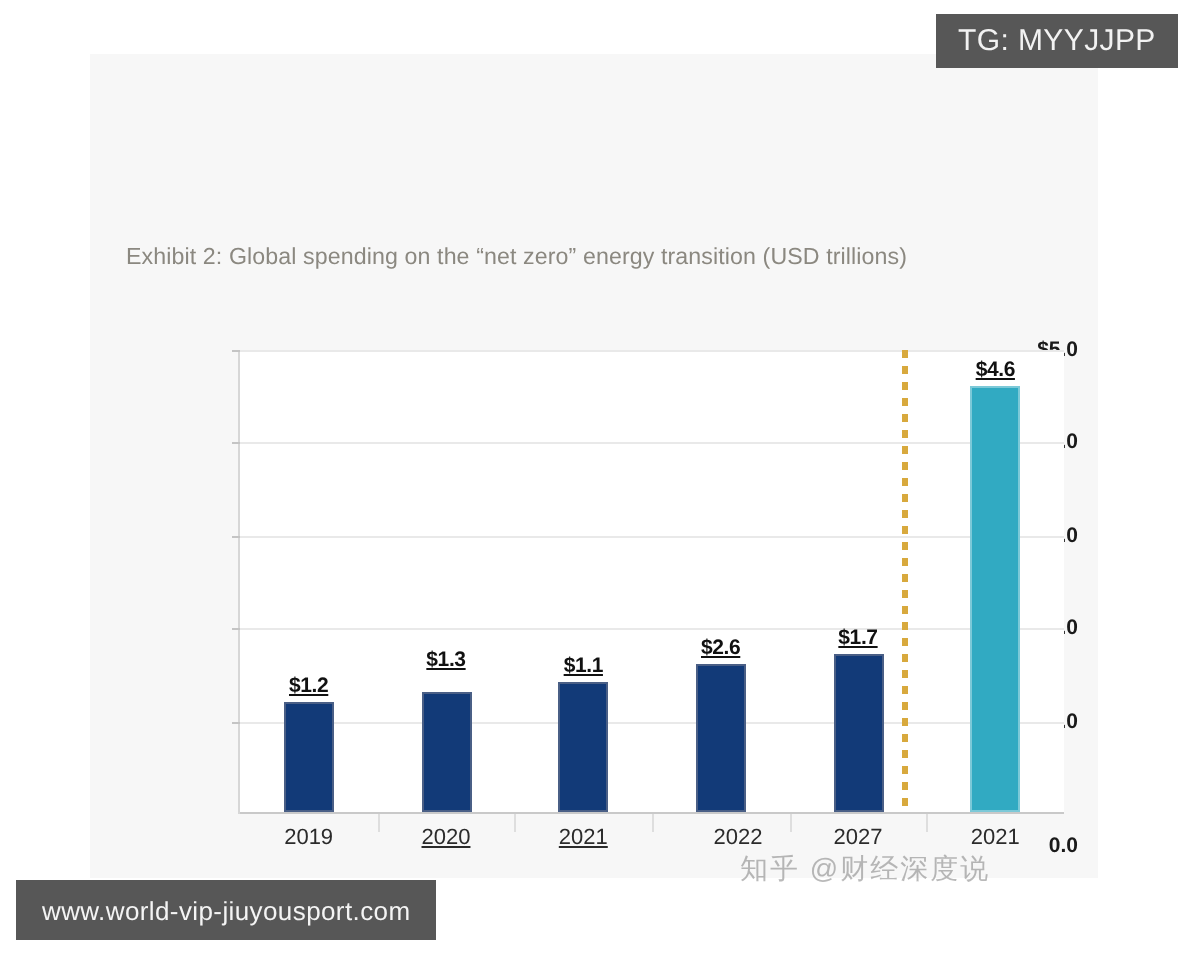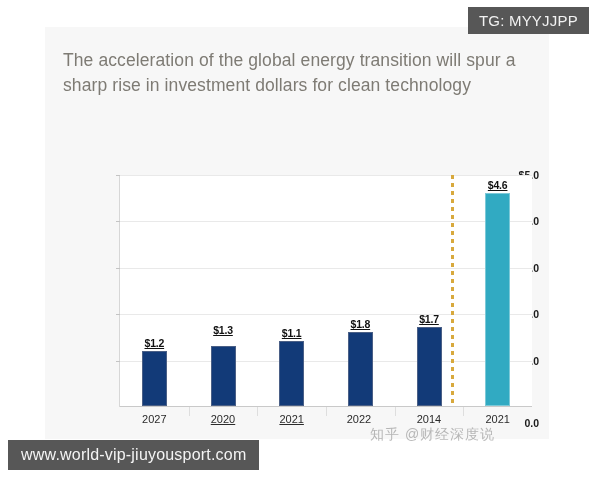--- a/index.html
+++ b/index.html
@@ -188,38 +188,38 @@
 
   
   #url-bar {
     position: absolute;
     left: 8px;
     top: 440px;
     height: 30px;
     padding: 0 13px;
     background: #575757;
     color: #f4f4f4;
-    font-size: 16px;
+    font-size: 13px;
     letter-spacing: .2px;
     display: flex;
     align-items: center;
     z-index: 40;
   }
 </style>
 </head>
 <body>
 
 <div id="tg-badge">
   <span>TG: MYYJJPP</span>
 </div>
 
 <div id="card">
 
-  <div id="card-title">The acceleration of the global energy transition will spur a sharp rise in investment dollars for clean technology</div>
-
+
+  <div id="card-subtitle">Exhibit 2: Global spending on the “net zero” energy transition (USD trillions)</div>
 
   <div id="plot-panel">
 
     <div class="axis-label" style="top:8px;">$5.0</div>
     <div class="axis-label" style="top:54.4px;">4.0</div>
     <div class="axis-label" style="top:100.8px;">3.0</div>
     <div class="axis-label" style="top:147.2px;">2.0</div>
     <div class="axis-label" style="top:193.6px;">1.0</div>
     <div class="axis-label" style="top:256px;">0.0</div>
 
@@ -242,37 +242,37 @@
       <div class="bar navy" id="bar-0" style="left: 21.8333px; height: 55.44px; background: rgb(18, 58, 120);"></div>
       <div class="bar navy" id="bar-1" style="left: 90.5px; height: 60.06px; background: rgb(18, 58, 120);"></div>
       <div class="bar navy" id="bar-2" style="left: 159.167px; height: 64.68px; background: rgb(18, 58, 120);"></div>
       <div class="bar navy" id="bar-3" style="left: 227.833px; height: 73.92px; background: rgb(18, 58, 120);"></div>
       <div class="bar navy" id="bar-4" style="left: 296.5px; height: 78.54px; background: rgb(18, 58, 120);"></div>
       <div class="bar teal" id="bar-5" style="left: 365.167px; height: 212.52px; background: rgb(49, 170, 194);"></div>
 
       <div class="bar-value" id="val-0" style="left: 11.3333px; top: 161.56px;">$1.2</div>
       <div class="bar-value" id="val-1" style="left: 80px; top: 149px;">$1.3</div>
       <div class="bar-value" id="val-2" style="left: 148.667px; top: 152.32px;">$1.1</div>
-      <div class="bar-value" id="val-3" style="left: 217.333px; top: 143.08px;">$1.8</div>
+      <div class="bar-value" id="val-3" style="left: 217.333px; top: 143.08px;">$2.6</div>
       <div class="bar-value" id="val-4" style="left: 286px; top: 138.46px;">$1.7</div>
       <div class="bar-value" id="val-5" style="left: 354.667px; top: 4.48px;">$4.6</div>
 
       <div id="forecast-divider" style="left: 331.333px;"></div>
 
       <div class="x-sep" id="sep-0" style="left: 68.6667px;"></div>
       <div class="x-sep" id="sep-1" style="left: 137.333px;"></div>
       <div class="x-sep" id="sep-2" style="left: 206px;"></div>
       <div class="x-sep" id="sep-3" style="left: 274.667px;"></div>
       <div class="x-sep" id="sep-4" style="left: 343.333px;"></div>
 
-      <div class="x-label" id="cat-0" style="left: 4.33333px;">2027</div>
+      <div class="x-label" id="cat-0" style="left: 4.33333px;">2019</div>
       <div class="x-label" id="cat-1" style="left: 73px; text-decoration: underline;">2020</div>
       <div class="x-label" id="cat-2" style="left: 141.667px; text-decoration: underline;">2021</div>
-      <div class="x-label" id="cat-3" style="left: 209px;">2022</div>
-      <div class="x-label" id="cat-4" style="left: 279px;">2014</div>
+      <div class="x-label" id="cat-3" style="left: 219px;">2022</div>
+      <div class="x-label" id="cat-4" style="left: 279px;">2027</div>
       <div class="x-label" id="cat-5" style="left: 347.667px;">2021</div>
 
     </div>
   </div>
 </div>
 
 <div id="zhihu-watermark">知乎 @财经深度说</div>
 
 <div id="url-bar">
   <span>www.world-vip-jiuyousport.com</span>

